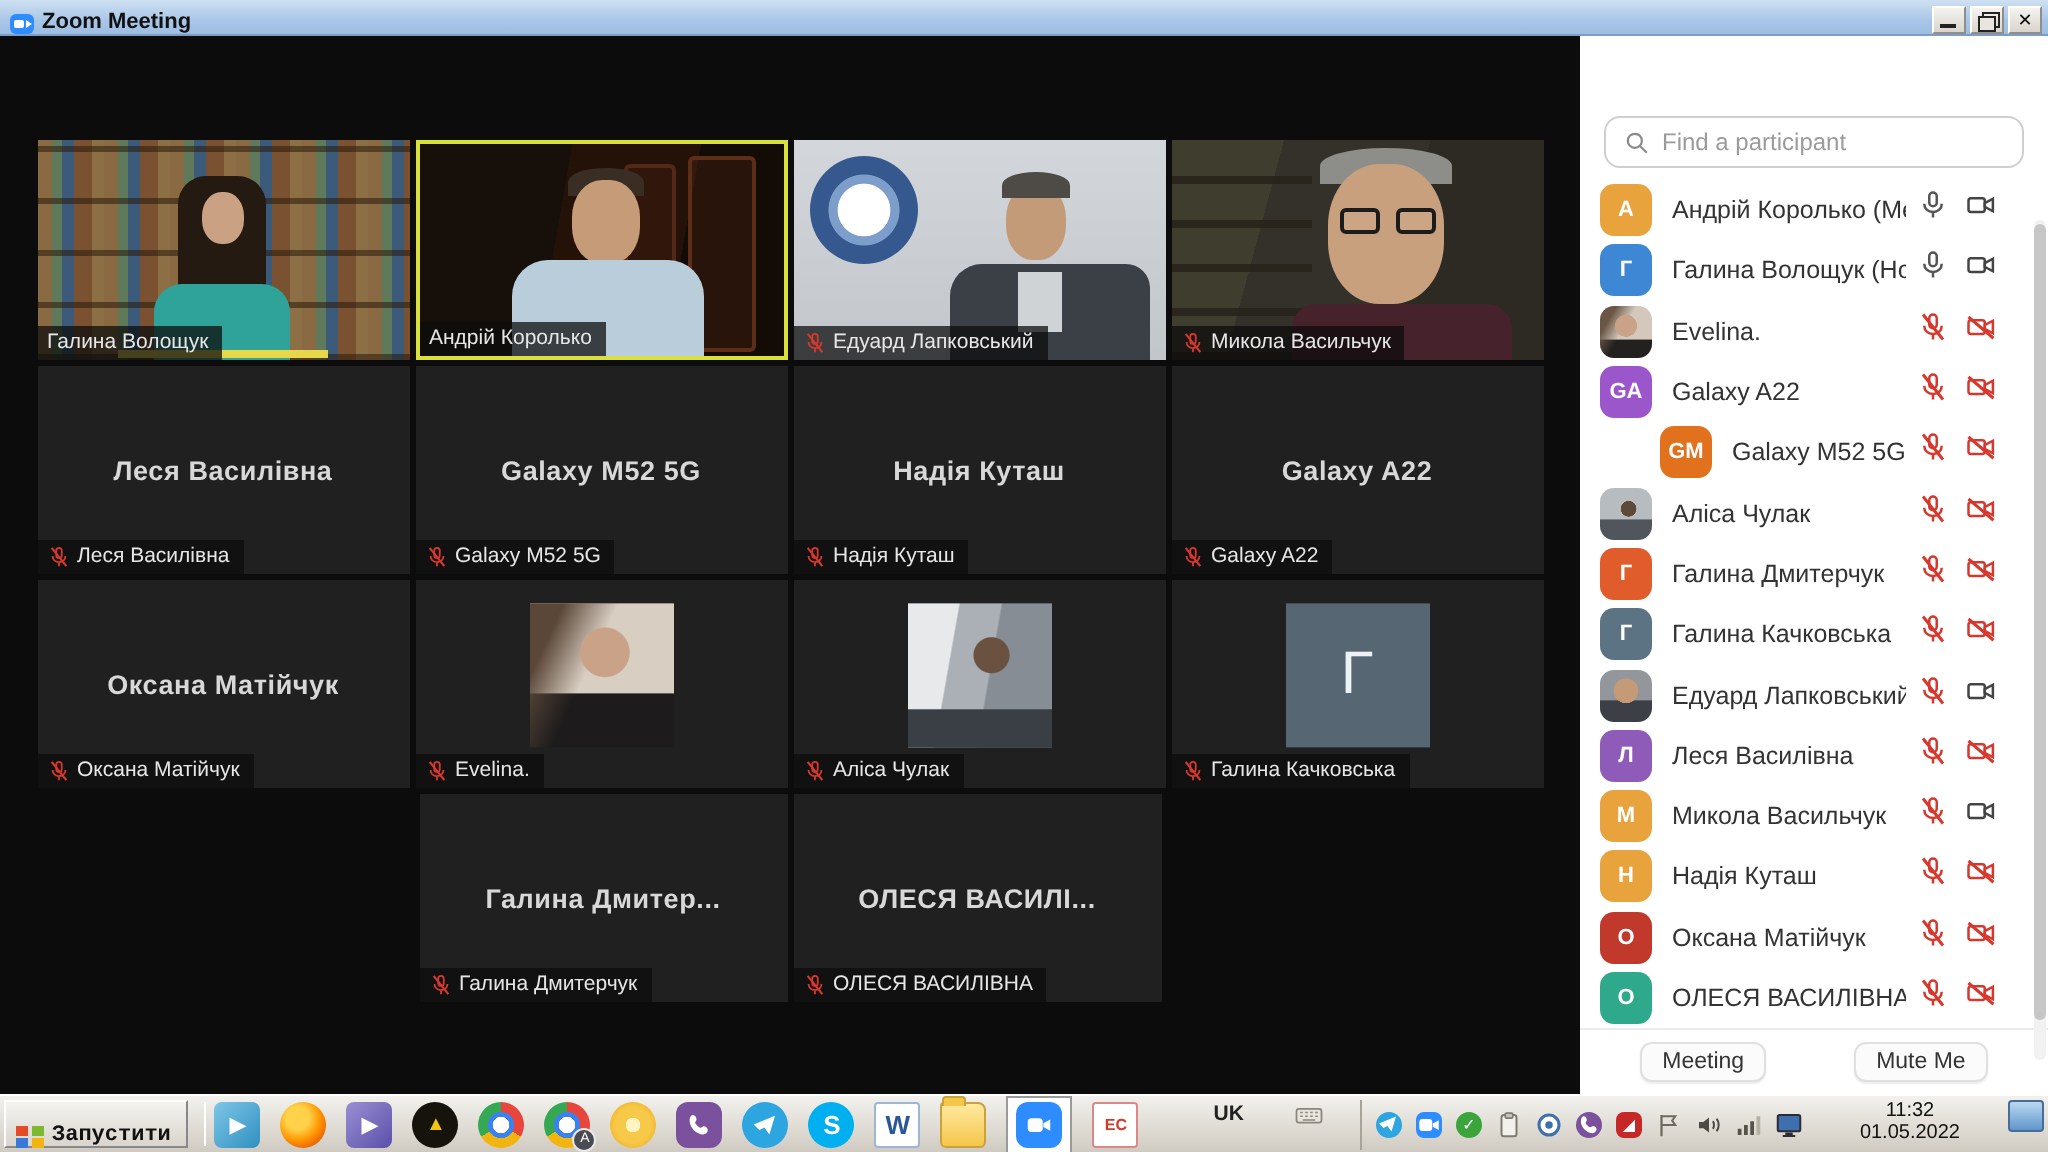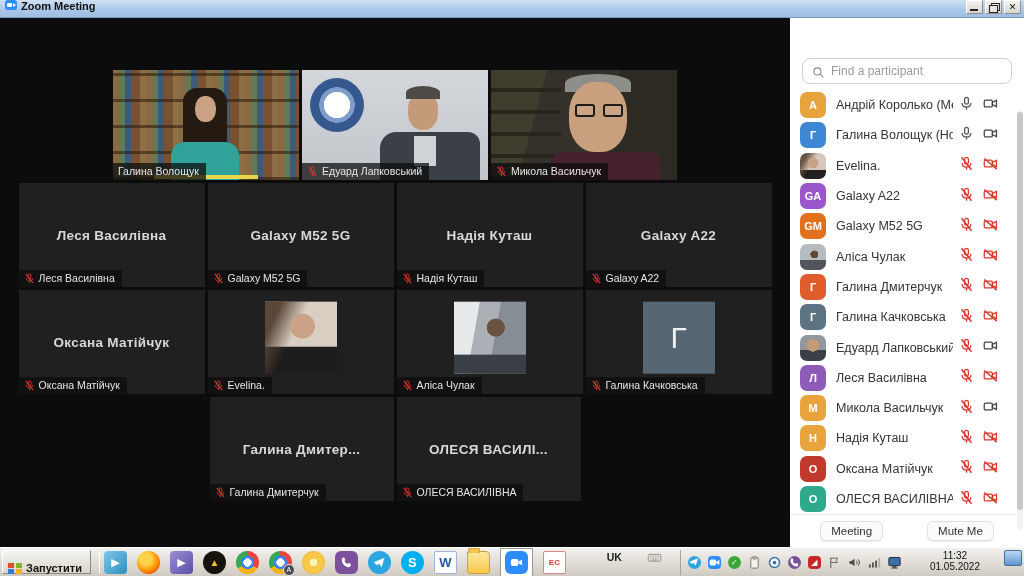--- a/index.html
+++ b/index.html
@@ -3,21 +3,21 @@
 <meta charset="utf-8">
 <style>
   * { margin:0; padding:0; box-sizing:border-box; }
   html,body { width:1024px; height:576px; overflow:hidden;
     font-family:"Liberation Sans","DejaVu Sans",sans-serif; }
   .window { position:absolute; inset:0; width:1024px; height:576px; background:#000; }
 
   
   .titlebar { position:absolute; left:0; top:0; width:1024px; height:18px;
     background:linear-gradient(#cfe0f2,#a9c6e8 60%,#9dbde2);
-    border-bottom:1px solid #7d9ec4; display:flex; align-items:flex-start; padding:0 3px; }
+    border-bottom:1px solid #7d9ec4; display:flex; align-items:flex-end; padding:0 3px; }
   .tb-icon { width:12px; height:10px; border-radius:3px; background:#2d8cff; margin:0 4px 0 2px;
     position:relative; }
   .tb-icon::after { content:""; position:absolute; left:2px; top:3px; width:5px; height:4px;
     background:#fff; border-radius:1px; }
   .tb-icon::before { content:""; position:absolute; right:1px; top:3px; width:0; height:0;
     border-left:3px solid #fff; border-top:2px solid transparent; border-bottom:2px solid transparent; }
   .tb-title { font-size:11px; font-weight:bold; color:#111; }
   .tb-btns { margin-left:auto; display:flex; gap:2px; }
   .tb-btn { width:17px; height:14px; background:linear-gradient(#f4f3ef,#d9d5cc);
     border:1px solid #8e8e8e; border-top-color:#fff; border-left-color:#fff;
@@ -126,21 +126,21 @@
     border-top:1px solid #ececec; }
   .p-btn { min-width:48px; padding:3px 10px; background:#fbfbfb; border:1px solid #e0e0e0; border-radius:6px;
     box-shadow:0 1px 1px rgba(0,0,0,.08); font-size:11.5px; color:#333; text-align:center; cursor:default; }
 
   
   .taskbar { position:absolute; left:0; bottom:0; width:1024px; height:29px;
     background:linear-gradient(#f2f1ed,#dbd7cf 70%,#cfcac1); border-top:1px solid #fff;
     display:flex; align-items:center; padding:0 2px; }
   .start-btn { height:24px; display:flex; align-items:center; gap:4px; padding:12px 8px 0 5px;
     background:linear-gradient(#f4f3ef,#d9d5cc); border:1px solid #888;
-    border-top-color:#fff; border-left-color:#fff; margin-right:4px; }
+    border-top-color:#fff; border-left-color:#fff; margin-right:4px;font-family:Liberation Mono, monospace; }
   .start-label { font-size:11px; font-weight:bold; color:#111; }
   .win-flag { width:14px; height:13px; position:relative; flex:none; }
   .win-flag i { position:absolute; width:6px; height:5px; }
   .win-flag i:nth-child(1){ left:0; top:1px; background:#e54b26; }
   .win-flag i:nth-child(2){ right:0; top:1px; background:#7db832; }
   .win-flag i:nth-child(3){ left:0; bottom:1px; background:#3878d6; }
   .win-flag i:nth-child(4){ right:0; bottom:1px; background:#f2b410; }
   .tb-sep { width:1px; height:22px; background:#9b968c; border-right:1px solid #fff; margin:0 4px; flex:none; }
   .ql { display:flex; align-items:center; gap:10px; }
   .ql-icon { width:23px; height:23px; position:relative; display:flex; align-items:center; justify-content:center;
@@ -206,20 +206,32 @@
           <div class="scene sc-book">
               <i class="hair" style="position:absolute"></i>
               <i class="face" style="position:absolute"></i>
               <i class="torso" style="position:absolute"></i>
             </div>
           <div class="speak-bar"></div>
           <div class="name-badge">
               <span>Галина Волощук</span>
             </div>
         </div>
+        <div class="tile active">
+          <div class="scene sc-door">
+              <i class="panel1"></i>
+              <i class="panel2"></i>
+              <i class="hairline" style="position:absolute"></i>
+              <i class="face" style="position:absolute"></i>
+              <i class="torso" style="position:absolute"></i>
+            </div>
+          <div class="name-badge">
+              <span>Андрій Королько</span>
+            </div>
+        </div>
         <div class="tile">
           <div class="scene sc-office">
               <i class="logo" style="position:absolute"></i>
               <i class="torso" style="position:absolute"></i>
               <i class="shirt" style="position:absolute"></i>
               <i class="face" style="position:absolute"></i>
               <i class="hairline" style="position:absolute"></i>
             </div>
           <div class="name-badge">
               <span class="mini-mic">
@@ -475,21 +487,21 @@
                   <line x1="4" y1="2" x2="20" y2="22" stroke="#d7382d" stroke-width="2.4"></line>
                 </svg></span>
               <span><svg viewBox="0 0 24 24">
                   <rect x="2" y="6.5" width="13" height="11" rx="2" fill="none" stroke="#d7382d" stroke-width="2"></rect>
                   <path d="M15 10.5l6.5-3.5v10l-6.5-3.5z" fill="none" stroke="#d7382d" stroke-width="2"></path>
                   <line x1="2" y1="4" x2="22" y2="21" stroke="#d7382d" stroke-width="2.4"></line>
                 </svg></span>
             </span>
           </div>
           <div class="p-row">
-            <span class="p-avatar" style="background: rgb(226, 113, 29);">GM</span>
+            <span class="p-avatar" style="background: rgb(226, 113, 29); margin-left: 30px;">GM</span>
             <span class="p-name">Galaxy M52 5G</span>
             <span class="p-icons">
               <span><svg viewBox="0 0 24 24">
                   <rect x="9" y="2" width="6" height="11" rx="3" fill="none" stroke="#d7382d" stroke-width="2"></rect>
                   <path d="M5 11c0 4 3 6.5 7 6.5s7-2.5 7-6.5" fill="none" stroke="#d7382d" stroke-width="2"></path>
                   <line x1="12" y1="17.5" x2="12" y2="22" stroke="#d7382d" stroke-width="2"></line>
                   <line x1="4" y1="2" x2="20" y2="22" stroke="#d7382d" stroke-width="2.4"></line>
                 </svg></span>
               <span><svg viewBox="0 0 24 24">
                   <rect x="2" y="6.5" width="13" height="11" rx="2" fill="none" stroke="#d7382d" stroke-width="2"></rect>

